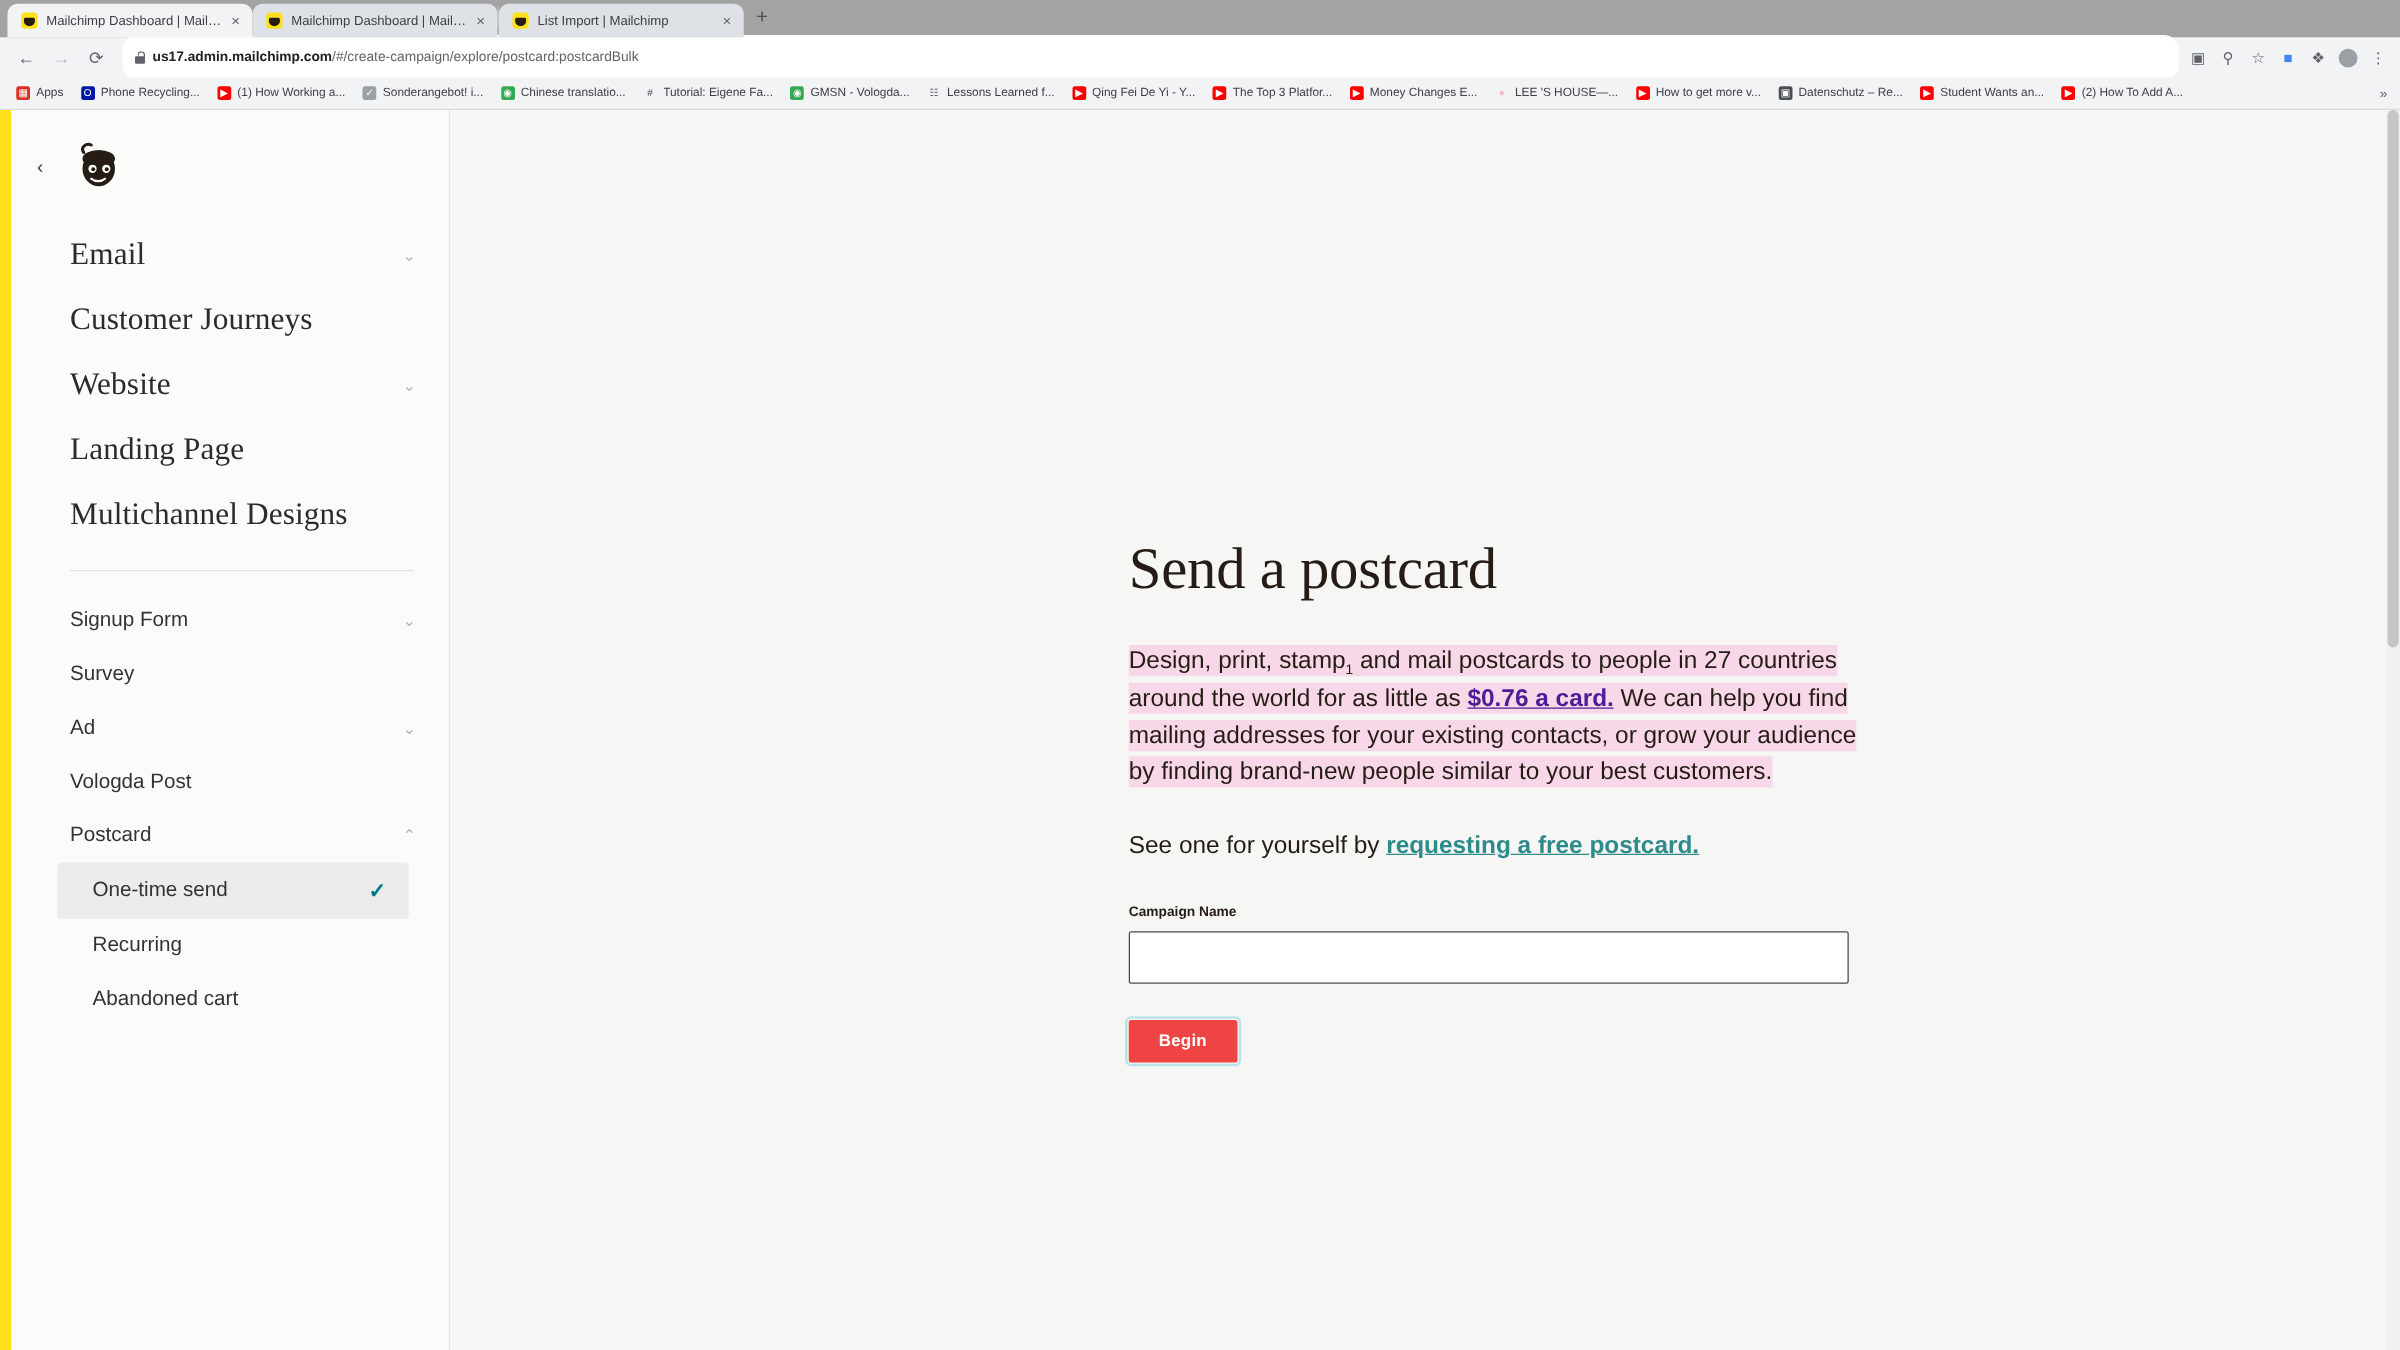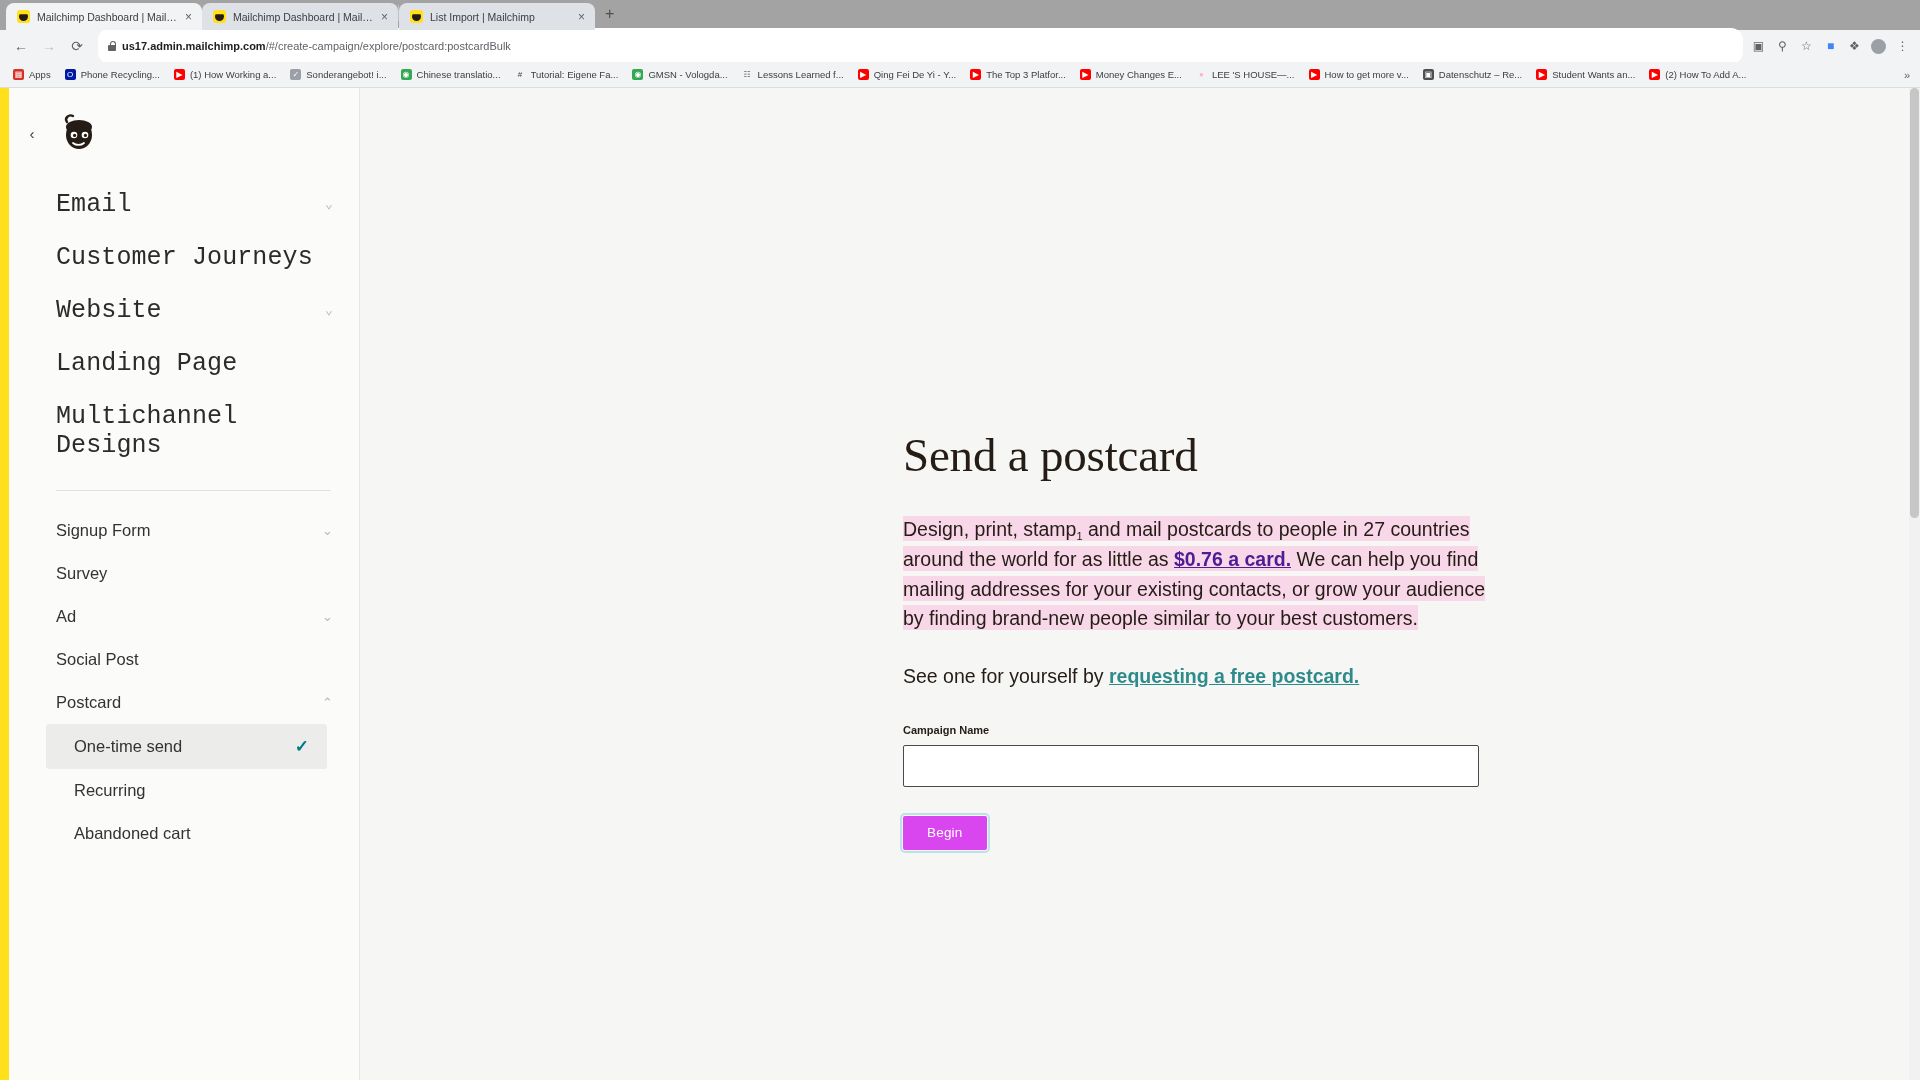--- a/index.html
+++ b/index.html
@@ -76,21 +76,21 @@
   .side-head { display:flex; align-items:center; gap:14px; padding:18px 0 22px 14px; }
   .collapse-btn { font-size:15px; color:#3c3c3c; width:18px; text-align:center; }
   .freddie { width:46px; height:46px; position:relative; }
   .freddie svg { display:block; }
 
   .nav-group { padding:0 0 0 0; }
   .nav-item {
     display:flex; align-items:center; justify-content:space-between;
     padding:12px 26px 12px 47px; color:#2b2b2b;
   }
-  .nav-item.serif { font-family:Liberation Mono, monospace; font-size:25px; letter-spacing:.1px; }
+  .nav-item.serif { font-family:Liberation Serif, serif; font-size:25px; letter-spacing:.1px; }
   .nav-item.sans { font-family:"Liberation Sans", sans-serif; font-size:16.5px; color:#333; }
   .nav-item .chev { color:#b9b9b9; font-size:13px; line-height:1; }
   .divider { height:1px; background:#e4e2df; margin:18px 28px 18px 47px; }
 
   .sub-item {
     display:flex; align-items:center; justify-content:space-between;
     margin:0 32px 0 37px; padding:12px 18px 12px 28px;
     font-size:16.5px; color:#333; border-radius:3px;
   }
   .sub-item.selected { background:#ececea; }
@@ -112,23 +112,23 @@
   .see-line { font-size:19.5px; color:#241c15; margin:0 0 36px 0; }
   .teal-link { color:#2e8b8b; text-decoration:underline; font-weight:700; }
   .field-label { font-size:11px; font-weight:700; color:#241c15; margin-bottom:9px; }
   .text-input {
     width:576px; height:42px; background:#ffffff;
     border:1px solid #4a4a4a; border-radius:2px;
     font-size:15px; padding:0 10px; color:#241c15;
     outline:none; display:block;
   }
   .begin-btn {
-    margin-top:29px; background:#d946ef; color:#ffffff;
+    margin-top:29px; background:#ef4444; color:#ffffff;
     border:none; outline:2px solid #b9e3e8; outline-offset:1px;
-    font-size:13.5px; font-weight:400; border-radius:2px;
+    font-size:13.5px; font-weight:700; border-radius:2px;
     padding:0 24px; height:34px; line-height:34px; letter-spacing:.2px;
   }
 
   .scrollbar-v { position:absolute; right:0; top:0; width:11px; height:100%; background:#f1f1f1; }
   .scrollbar-v .thumb { position:absolute; top:0; left:1px; width:9px; height:430px; background:#c6c6c6; border-radius:5px; }
 </style>
 </head>
 <body>
 
 <div class="browser">
@@ -291,21 +291,21 @@
         </div>
         <div class="nav-item sans">
           <span>Survey</span>
           <span class="chev"></span>
         </div>
         <div class="nav-item sans">
           <span>Ad</span>
           <span class="chev">⌄</span>
         </div>
         <div class="nav-item sans">
-          <span>Social Post</span>
+          <span>Vologda Post</span>
           <span class="chev"></span>
         </div>
         <div class="nav-item sans">
           <span>Postcard</span>
           <span class="chev">⌃</span>
         </div>
 
         <div class="sub-item selected">
           <span>One-time send</span>
           <span class="check">✓</span>

